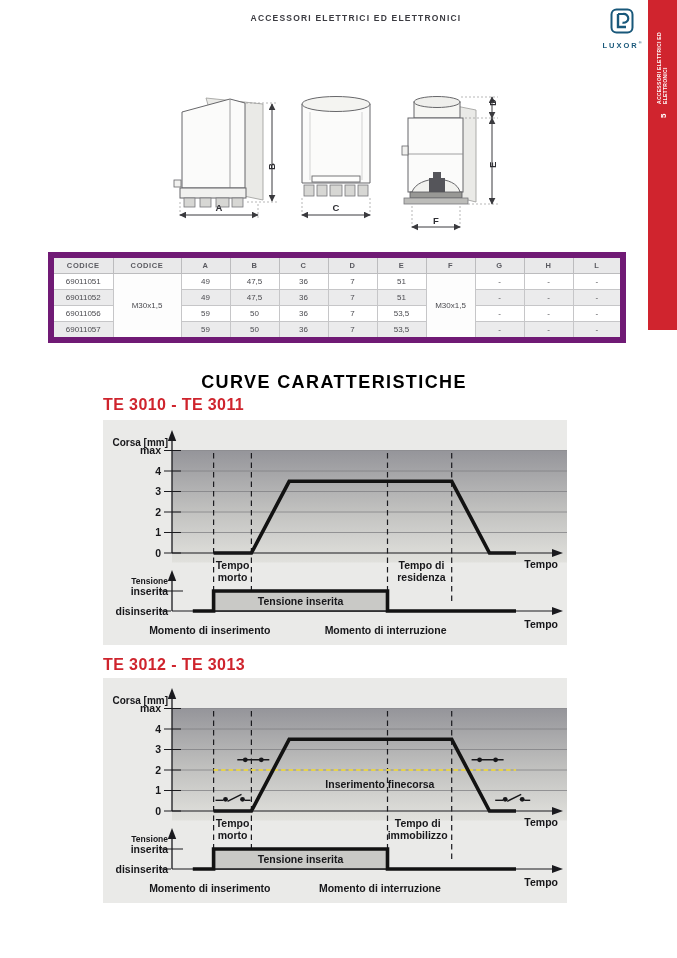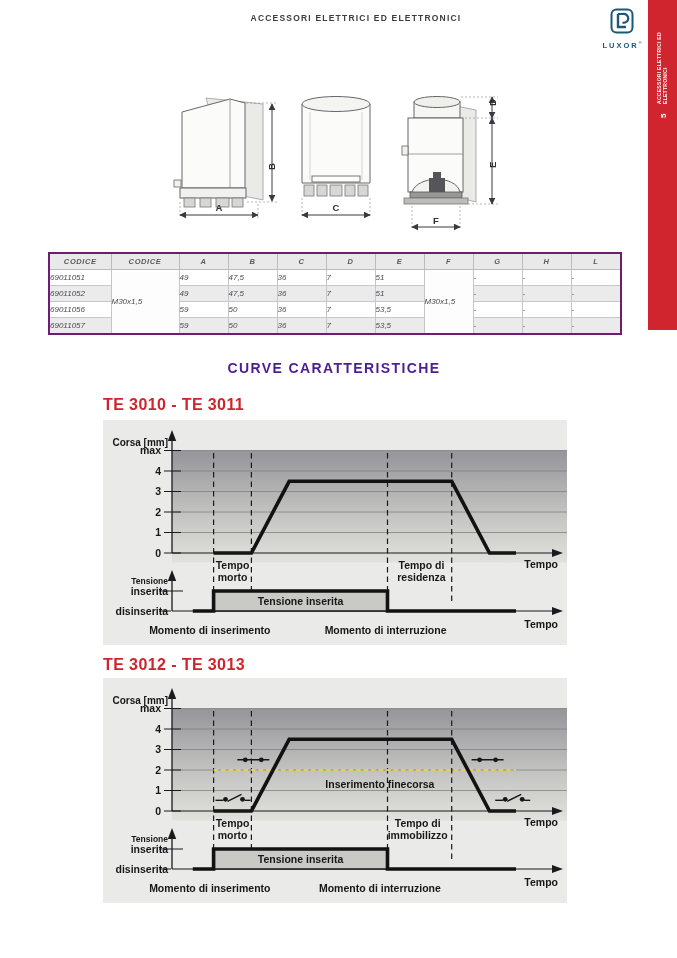--- a/index.html
+++ b/index.html
@@ -16,30 +16,30 @@
   .vtext{writing-mode:vertical-rl;transform:rotate(180deg);color:#ffffff;font-weight:bold;}
   .side-tab-label{position:absolute;right:9px;top:8px;height:96px;font-size:5px;letter-spacing:.3px;}
   .side-tab-num{position:absolute;right:9px;top:104px;height:14px;font-size:8px;}
   
   .drawings{position:absolute;left:150px;top:90px;}
   .dim{position:absolute;font-size:9.5px;font-weight:bold;color:#2e2e33;}
   .dim.center{transform:translateX(-50%);}
   .dim.rot{transform:rotate(-90deg);transform-origin:left top;}
   
   .spec-table{position:absolute;left:48px;top:252px;width:572px;border-collapse:collapse;
-              table-layout:fixed;border:2px solid #701a75;font-style:italic;}
+              table-layout:fixed;border:6px solid #701a75;}
   .spec-table th{background:#e9e9ea;color:#5a5a60;font-size:7.5px;font-weight:bold;
                  letter-spacing:.6px;height:15px;border:1px solid #bcbcbe;text-align:center;padding:0;}
   .spec-table td{font-size:8px;color:#4b4b50;height:15px;border:1px solid #c6c6c8;
-                 padding:0;background:#ffffff;}
+                 text-align:center;padding:0;background:#ffffff;}
   .spec-table tr.alt td{background:#ebebec;}
   .spec-table td.merge{background:#fdfdfd;}
   
-  .section-title{position:absolute;left:34px;top:360px;width:600px;text-align:center;
-                 font-size:14px;font-weight:bold;letter-spacing:1.4px;color:#4c1d95;}
+  .section-title{position:absolute;left:34px;top:372px;width:600px;text-align:center;
+                 font-size:18px;font-weight:bold;letter-spacing:1.4px;color:#000000;}
   .chart-title{position:absolute;left:103px;font-size:16px;font-weight:bold;
                letter-spacing:.4px;color:#cf242d;}
   .chart-svg{position:absolute;left:103px;}
   .chart-svg text{font-family:"Liberation Sans",sans-serif;}
   .page-num{position:absolute;left:610px;top:929px;width:28px;text-align:right;
             font-size:12px;color:#9a9a9a;}
 </style>
 </head>
 <body>
 

